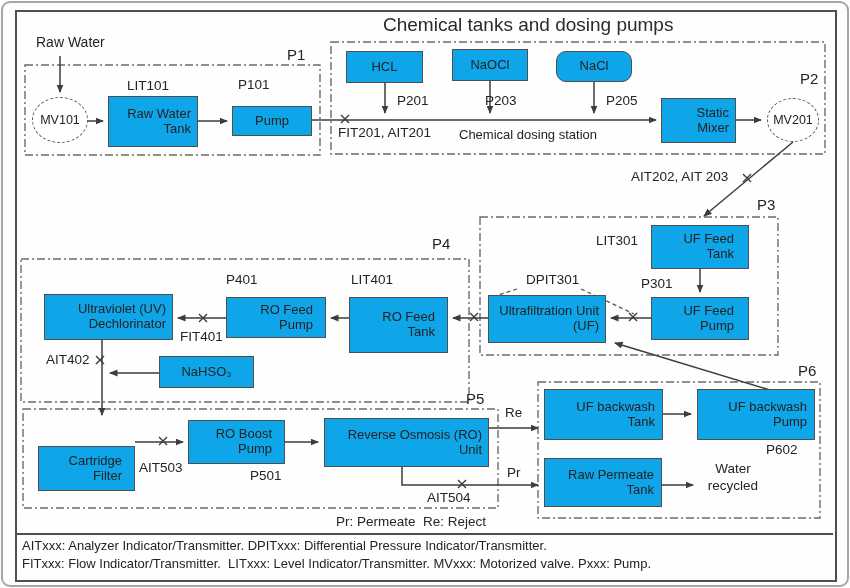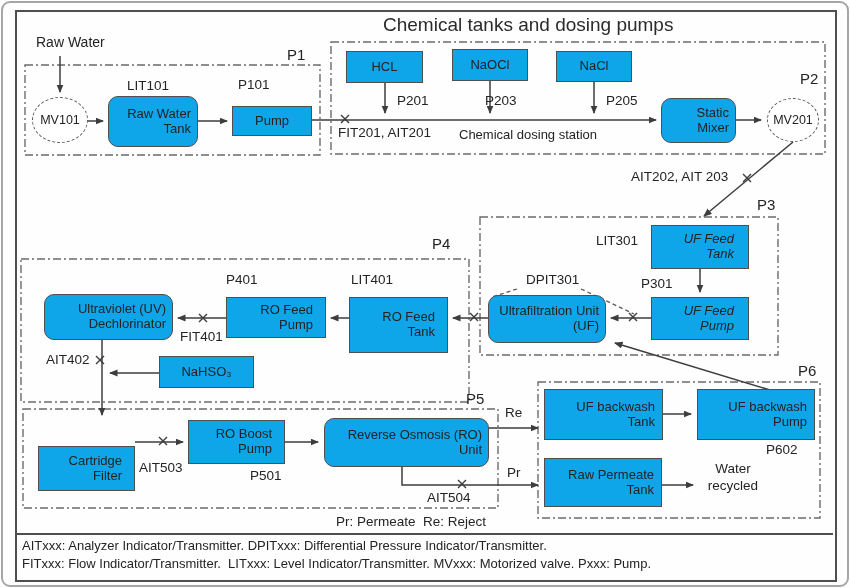--- a/index.html
+++ b/index.html
@@ -31,21 +31,21 @@
     display:flex;align-items:center;justify-content:center;
     font-size:12.5px;color:#232323;
   }
   .tag{position:absolute;font-size:13.5px;white-space:nowrap;color:#242424;}
   .tag.small{font-size:13px;}
   .tag.region{font-size:15px;}
   .tag.pre{white-space:pre;}
   .title{position:absolute;left:383px;top:14px;font-size:19px;color:#2b2b2b;}
   .wrap-center{position:absolute;text-align:center;font-size:13.5px;line-height:1.25;color:#242424;}
   .legend-line{position:absolute;font-size:13px;color:#242424;white-space:pre;}
-  .pad6{padding:0 6px;border-radius:10px;} .pad8{padding:0 7px;} .pad12{padding:0 12px;} .pad14{padding:0 14px;font-style:italic;}
+  .pad6{padding:0 6px;} .pad8{padding:0 7px;} .pad12{padding:0 12px;} .pad14{padding:0 14px;}
 </style>
 </head>
 <body>
 
 <div id="canvas">
 
   <svg class="layer" viewBox="0 0 850 588">
     <defs>
       <marker id="arw" markerWidth="9" markerHeight="8" refX="7.5" refY="3.5" orient="auto" markerUnits="userSpaceOnUse">
         <path d="M0,0 L8.5,3.5 L0,7 Z" fill="#3d3d3d"></path>
@@ -118,21 +118,21 @@
 
   <div class="tag" style="left:36px;top:34px;font-size:14px;">Raw Water</div>
   <div class="valve" style="left:32px;top:97px;width:56px;height:46px;">MV101</div>
   <div class="tag" style="left:127px;top:78px;">LIT101</div>
   <div class="node pad6" style="left:108px;top:96px;width:90px;height:51px;">Raw Water Tank</div>
   <div class="tag" style="left:238px;top:77px;">P101</div>
   <div class="node" style="left:232px;top:106px;width:80px;height:30px;">Pump</div>
 
   <div class="node" style="left:346px;top:51px;width:77px;height:32px;">HCL</div>
   <div class="node" style="left:452px;top:49px;width:76px;height:32px;">NaOCl</div>
-  <div class="node" style="left:556px;top:51px;width:76px;height:31px;">NaCl</div>
+  <div class="node" style="left:556px;top:51px;width:76px;height:31px;border-radius:10px;">NaCl</div>
   <div class="tag" style="left:397px;top:93px;">P201</div>
   <div class="tag" style="left:472px;top:93px;margin-left:13px;">P203</div>
   <div class="tag" style="left:606px;top:93px;">P205</div>
   <div class="tag" style="left:338px;top:125px;">FIT201, AIT201</div>
   <div class="tag small" style="left:459px;top:127px;">Chemical dosing station</div>
   <div class="node pad6" style="left:661px;top:98px;width:75px;height:45px;">Static Mixer</div>
   <div class="valve" style="left:767px;top:98px;width:52px;height:44px;">MV201</div>
   <div class="tag" style="left:631px;top:169px;">AIT202, AIT 203</div>
 
   <div class="tag" style="left:596px;top:233px;">LIT301</div>

